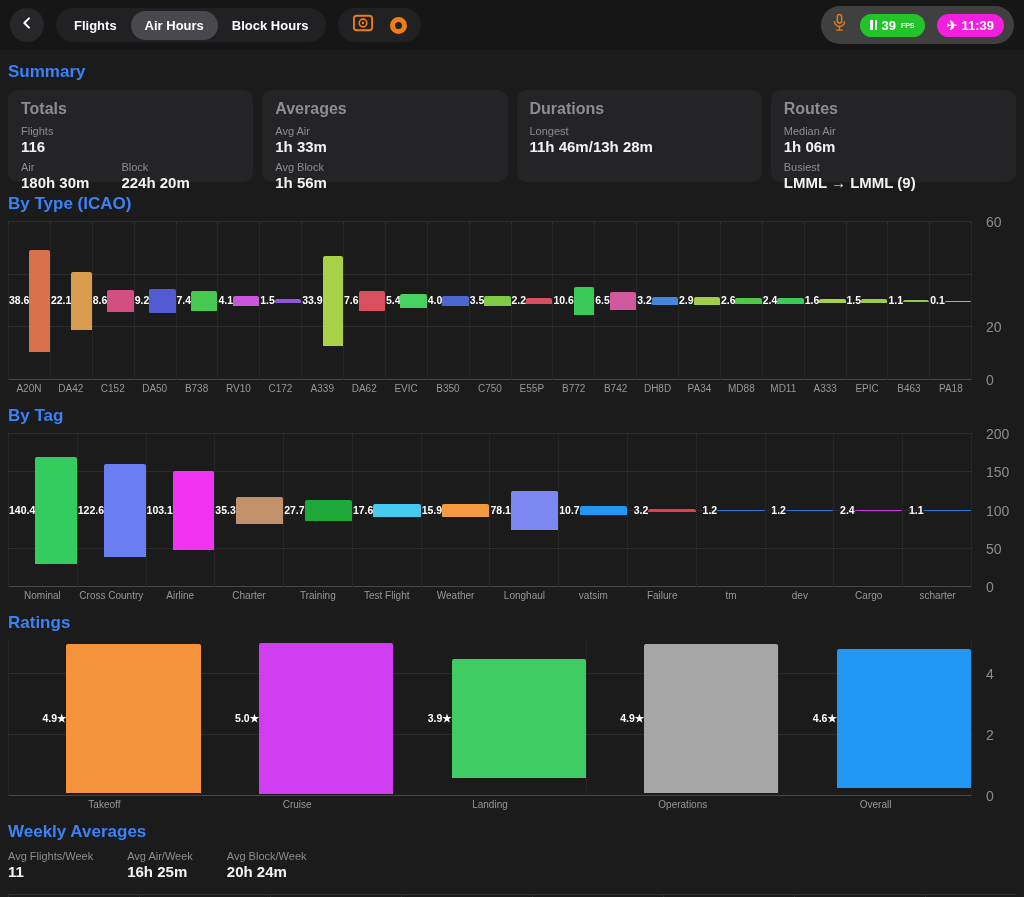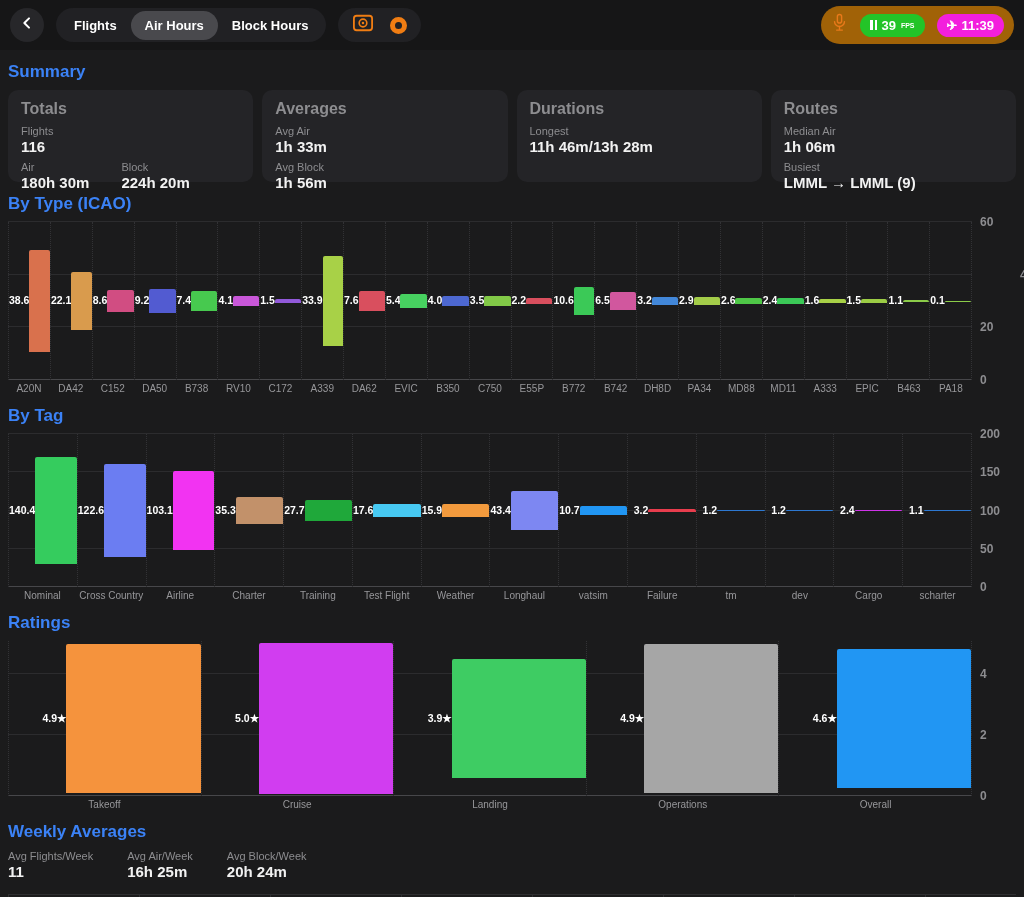--- a/index.html
+++ b/index.html
@@ -11,21 +11,21 @@
   .back-btn { width:34px; height:34px; border-radius:50%; background:#27272a;
     display:flex; align-items:center; justify-content:center; flex:0 0 auto; }
   .seg-control { background:#212124; border-radius:18px; height:34px; display:flex;
     align-items:center; padding:0 4px; }
   .seg { padding:7px 14px; border-radius:15px; color:#fff; font-size:13px;
     font-weight:bold; white-space:nowrap; }
   .seg.active { background:#49494d; }
   .icon-pill { background:#212124; border-radius:18px; height:34px; display:flex;
     align-items:center; padding:0 14px; gap:16px; }
   .record-dot { width:17px; height:17px; border-radius:50%; border:5px solid #f07d13; }
-  .status-pill { margin-left:auto; background:#a16207; border-radius:19px; height:38px;
+  .status-pill { margin-left:auto; background:#404040; border-radius:19px; height:38px;
     display:flex; align-items:center; padding:0 10px; gap:12px; }
   .badge { border-radius:13px; padding:4px 10px; color:#fff; font-size:13px;
     font-weight:bold; display:flex; align-items:center; gap:4px; white-space:nowrap; }
   .badge.fps { background:#23c428; }
   .badge.time { background:#f31fdd; }
   .badge sup { font-size:7px; font-weight:bold; margin-left:1px; }
   .pausebars { display:inline-flex; gap:2px; }
   .pausebars i { display:block; width:2.5px; height:10px; background:#fff; }
   
   .section { padding:0 8px; }
@@ -44,22 +44,22 @@
   .gridline { position:absolute; left:0; right:0; height:1px; background:#2c2c2e; }
   .gridline.zero { background:#47474a; }
   .col-row { position:absolute; inset:0; display:flex; }
   .col { flex:1; display:flex; justify-content:flex-end;
     align-items:center; border-left:1px dotted #323235; min-width:0; }
   .col:last-child { border-right:1px dotted #323235; }
   .bar { width:70%; border-radius:2px 2px 0 0; }
   .val { color:#fff; font-size:10.5px; font-weight:bold; margin-bottom:2px;
     white-space:nowrap; }
   .axis { width:44px; position:relative; flex:0 0 auto; }
-  .tick { position:absolute; left:8px; transform:translateY(50%); color:#8d8d90;
-    font-size:12px;font-weight:bold; }
+  .tick { position:absolute; left:14px; transform:translateY(50%); color:#8d8d90;
+    font-size:14px; }
   .label-row { display:flex; margin-top:3px; }
   .cat { flex:1; text-align:center; color:#97979a; font-size:10px; white-space:nowrap;
     overflow:hidden; min-width:0; }
   
   .weekly-row { display:flex; gap:34px; margin-top:2px; }
   .next-chart-edge { margin:14px 8px 0; border-top:1px solid #2e2e30; height:6px;
     background:repeating-linear-gradient(90deg,#2e2e30 0 1px,transparent 1px 131px); }
   .oicon { color:#e8791a; }
 </style>
 </head>
@@ -351,21 +351,21 @@
             </div>
             <div class="col">
               <div class="val">17.6</div>
               <div class="bar" style="height: 13.464px; background: rgb(71, 201, 242);"></div>
             </div>
             <div class="col">
               <div class="val">15.9</div>
               <div class="bar" style="height: 12.1635px; background: rgb(242, 154, 61);"></div>
             </div>
             <div class="col">
-              <div class="val">43.4</div>
+              <div class="val">78.1</div>
               <div class="bar" style="height: 38.4795px; background: rgb(125, 135, 242);"></div>
             </div>
             <div class="col">
               <div class="val">10.7</div>
               <div class="bar" style="height: 8.1855px; background: rgb(33, 150, 243);"></div>
             </div>
             <div class="col">
               <div class="val">3.2</div>
               <div class="bar" style="height: 2.448px; background: rgb(232, 61, 77);"></div>
             </div>

